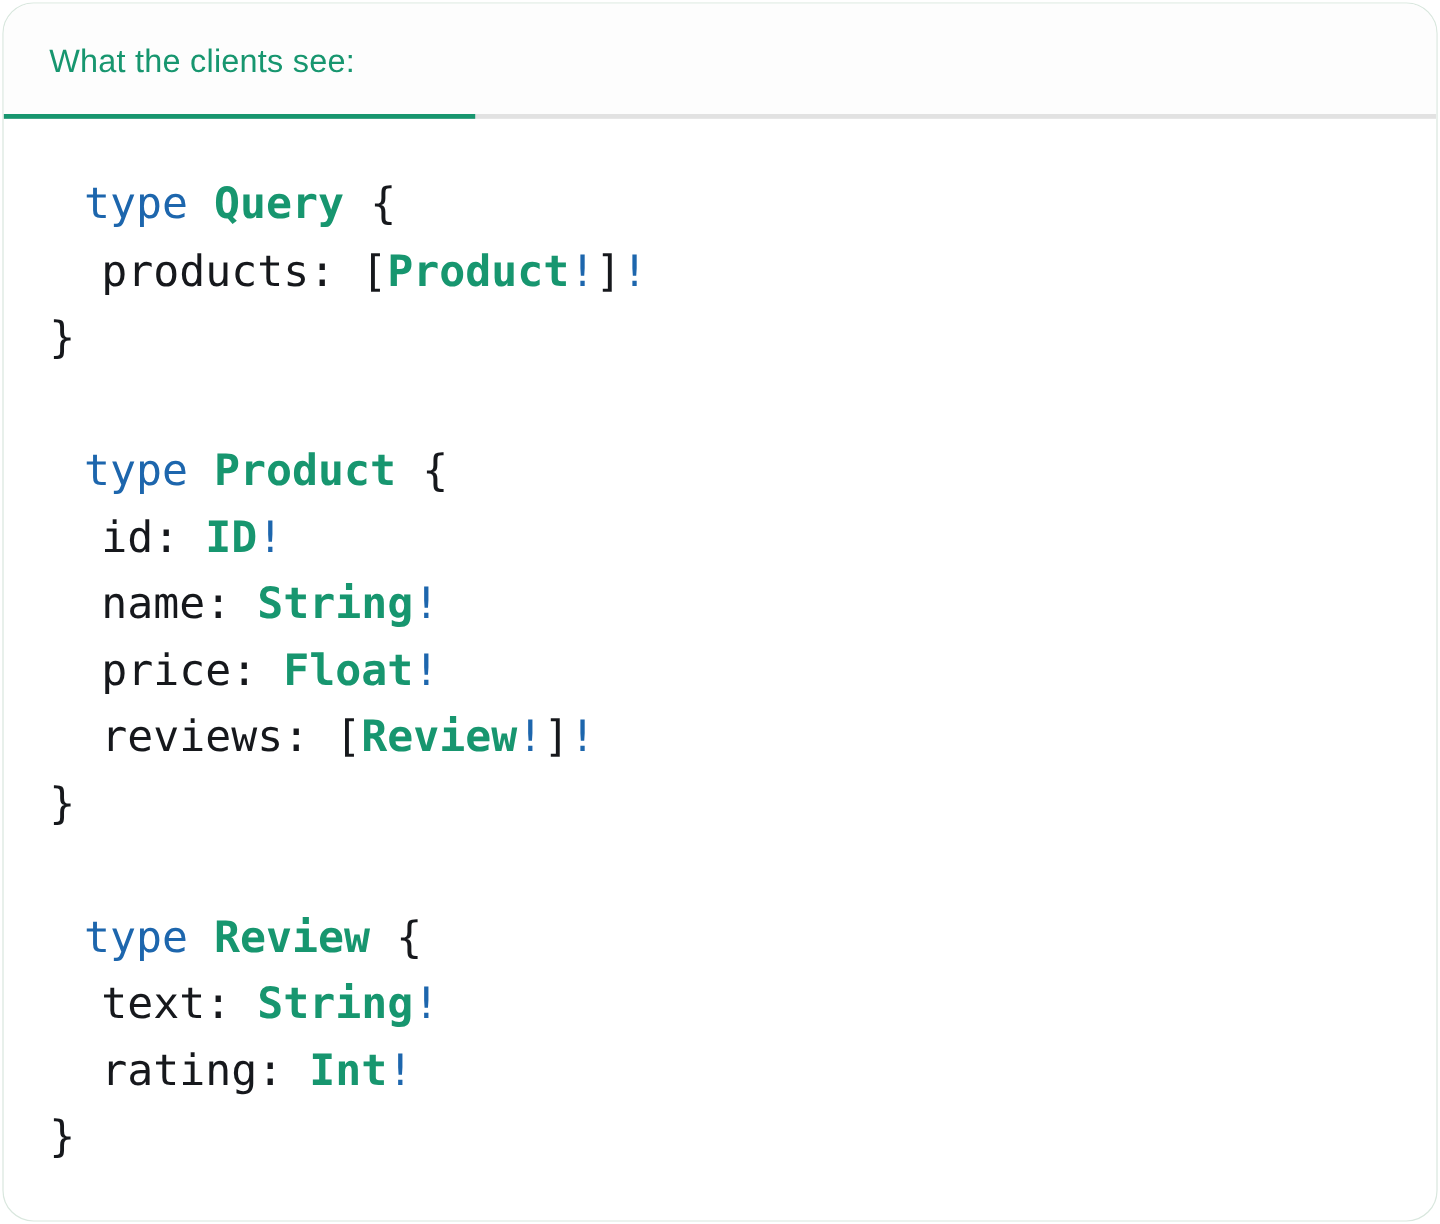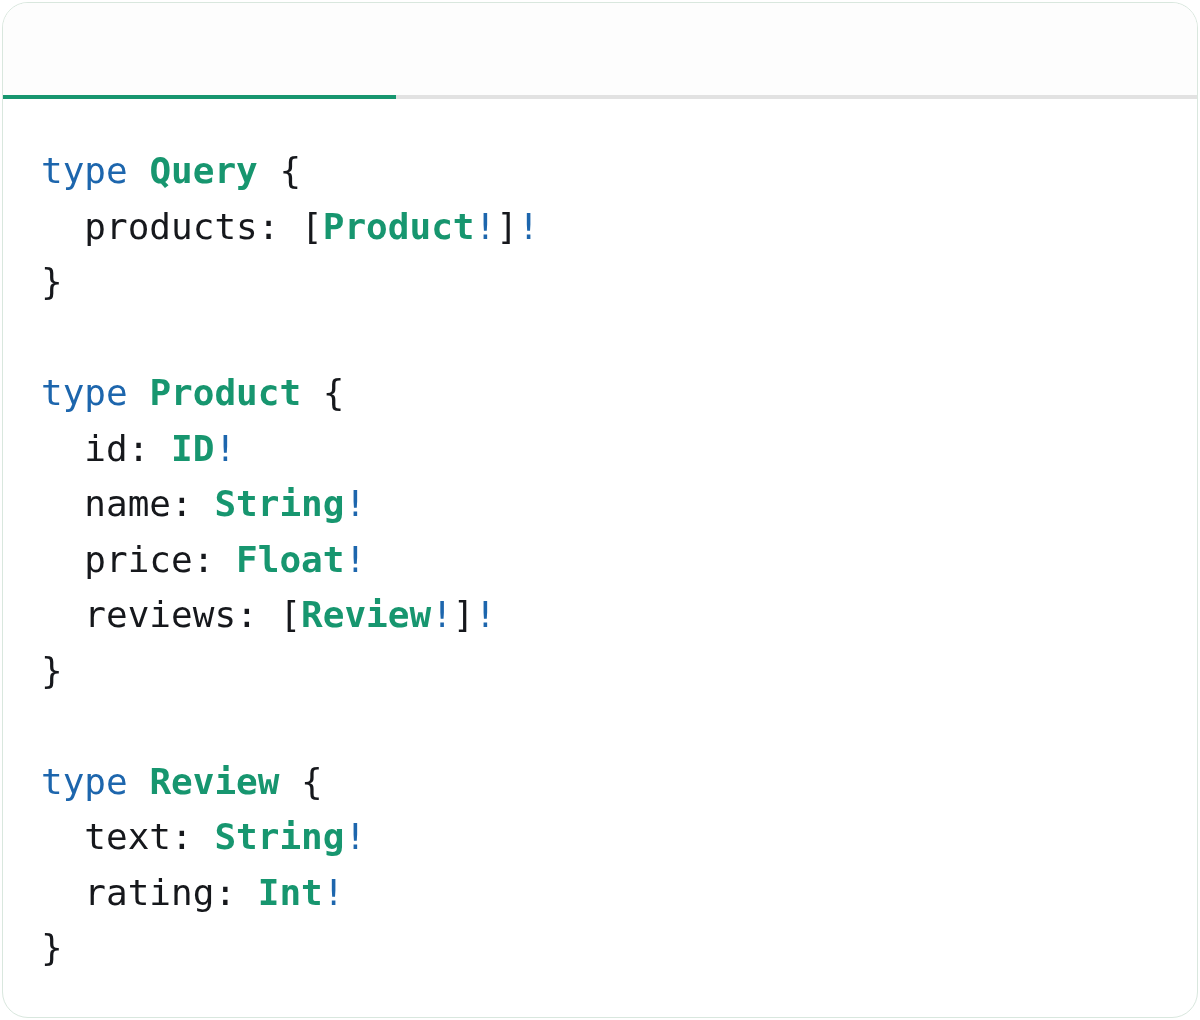--- a/index.html
+++ b/index.html
@@ -76,26 +76,29 @@
     z-index: 1;
   }
   .code {
     margin: 0;
     padding: 44px 30px 0 38px;
     font-family: "DejaVu Sans Mono", monospace;
     font-size: 36px;
     line-height: 55.5px;
   }
   .code-line { white-space: pre; min-height: 55.5px; }
-  .tok-keyword { color: var(--keyword); }
+  .tok-keyword { color: var(--keyword); margin-left: 29px; }
   .tok-type    { color: var(--type); font-weight: bold; }
   .tok-plain   { color: var(--plain); }
   .tok-bang    { color: var(--bang); }
 </style>
 </head>
 <body>
 
 <div class="card">
   <div class="tabbar">
+    <div class="tab">
+      <span class="tab-label">What the clients see:</span>
+    </div>
     <div class="tab-underline"></div>
   </div>
   <pre class="code" id="code-block"><div class="code-line"><span class="tok-keyword">type</span><span class="tok-plain"> </span><span class="tok-type">Query</span><span class="tok-plain"> {</span></div><div class="code-line"><span class="tok-plain">  products: [</span><span class="tok-type">Product</span><span class="tok-bang">!</span><span class="tok-plain">]</span><span class="tok-bang">!</span></div><div class="code-line"><span class="tok-plain">}</span></div><div class="code-line">&nbsp;</div><div class="code-line"><span class="tok-keyword">type</span><span class="tok-plain"> </span><span class="tok-type">Product</span><span class="tok-plain"> {</span></div><div class="code-line"><span class="tok-plain">  id: </span><span class="tok-type">ID</span><span class="tok-bang">!</span></div><div class="code-line"><span class="tok-plain">  name: </span><span class="tok-type">String</span><span class="tok-bang">!</span></div><div class="code-line"><span class="tok-plain">  price: </span><span class="tok-type">Float</span><span class="tok-bang">!</span></div><div class="code-line"><span class="tok-plain">  reviews: [</span><span class="tok-type">Review</span><span class="tok-bang">!</span><span class="tok-plain">]</span><span class="tok-bang">!</span></div><div class="code-line"><span class="tok-plain">}</span></div><div class="code-line">&nbsp;</div><div class="code-line"><span class="tok-keyword">type</span><span class="tok-plain"> </span><span class="tok-type">Review</span><span class="tok-plain"> {</span></div><div class="code-line"><span class="tok-plain">  text: </span><span class="tok-type">String</span><span class="tok-bang">!</span></div><div class="code-line"><span class="tok-plain">  rating: </span><span class="tok-type">Int</span><span class="tok-bang">!</span></div><div class="code-line"><span class="tok-plain">}</span></div></pre>
 </div>
 
 </body></html>

